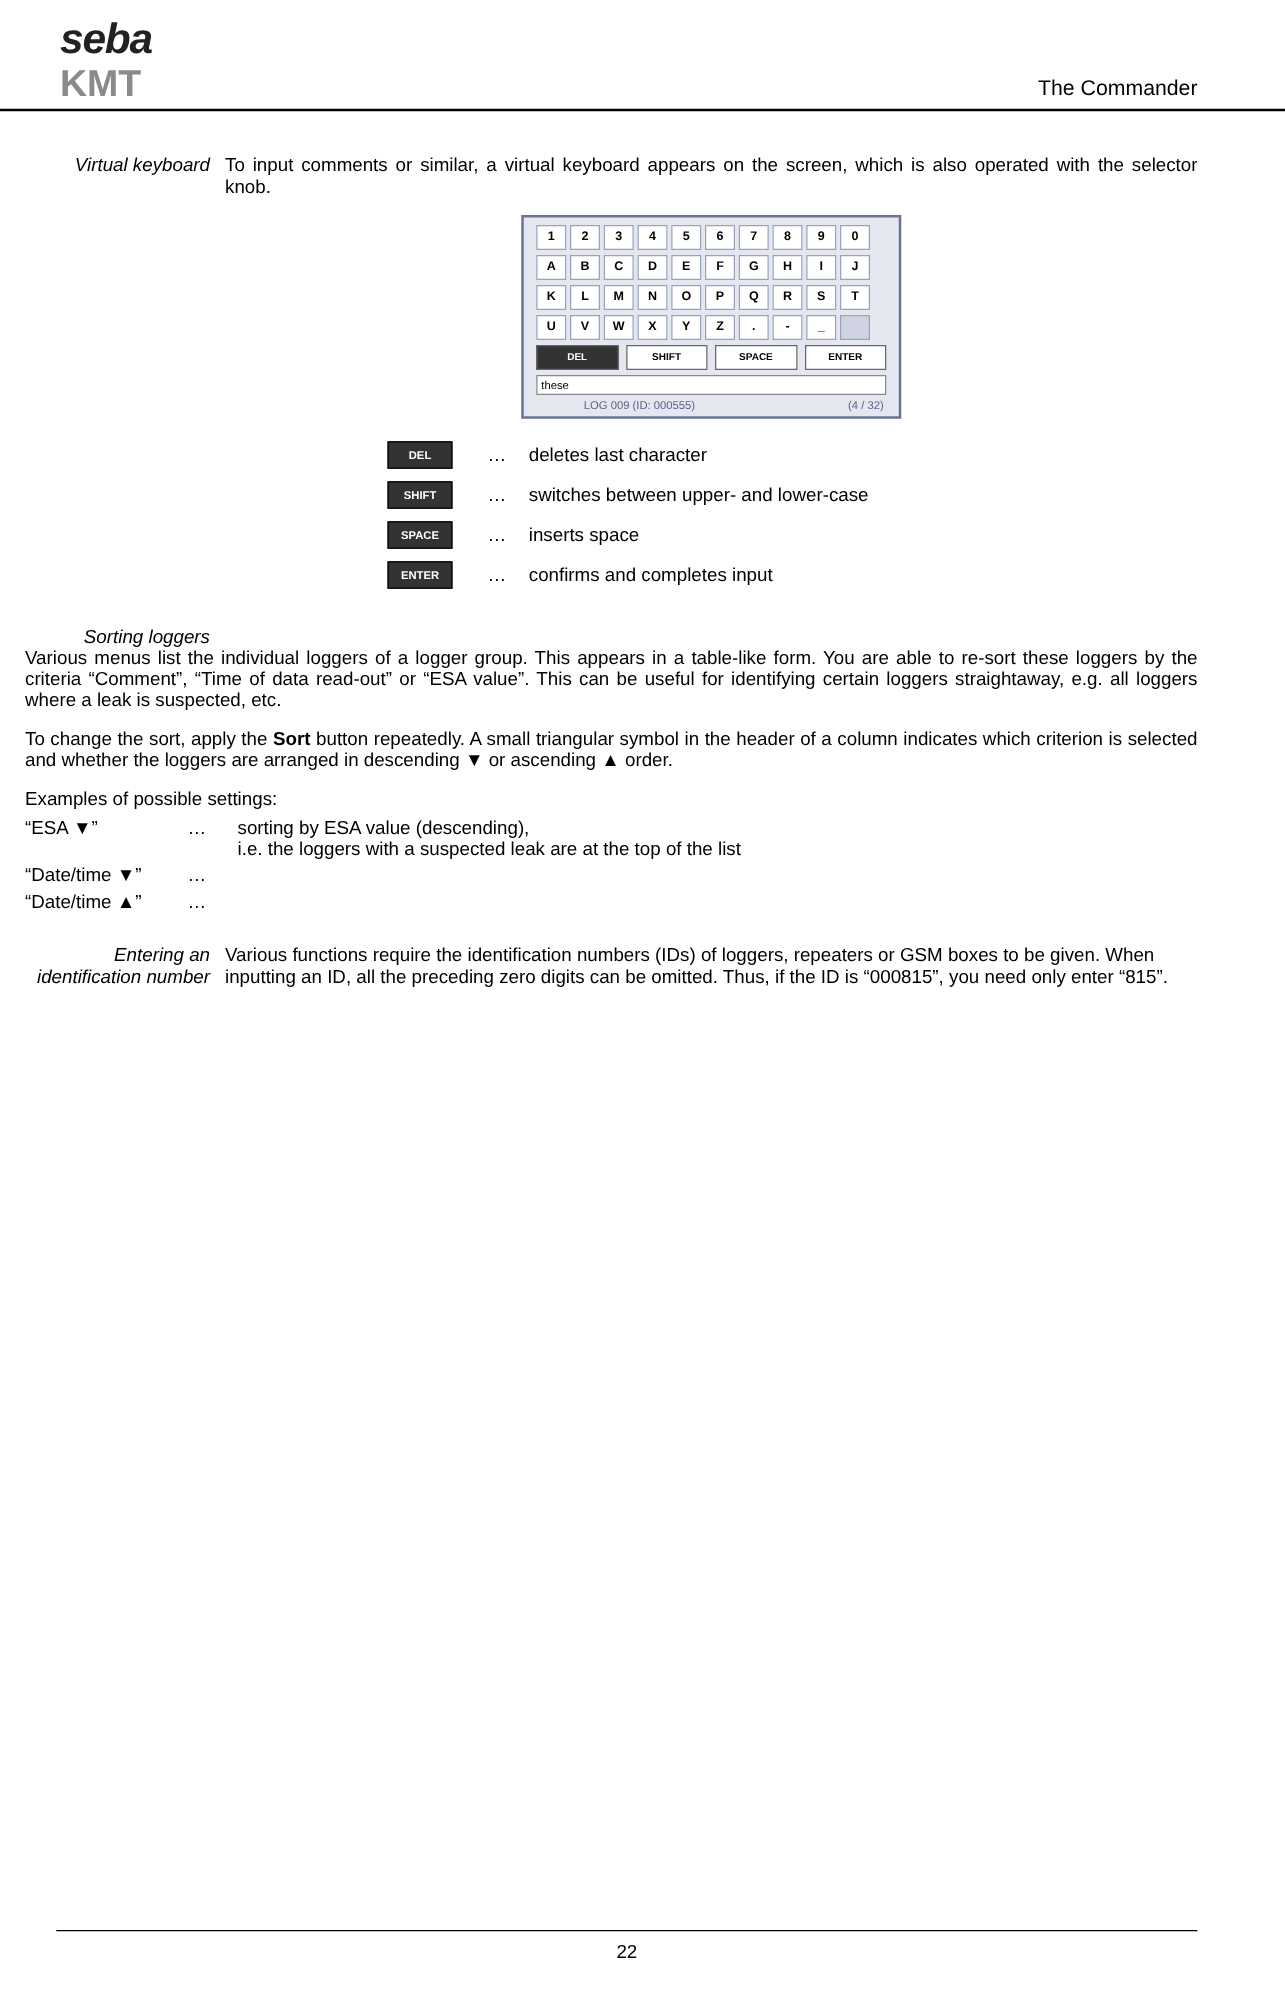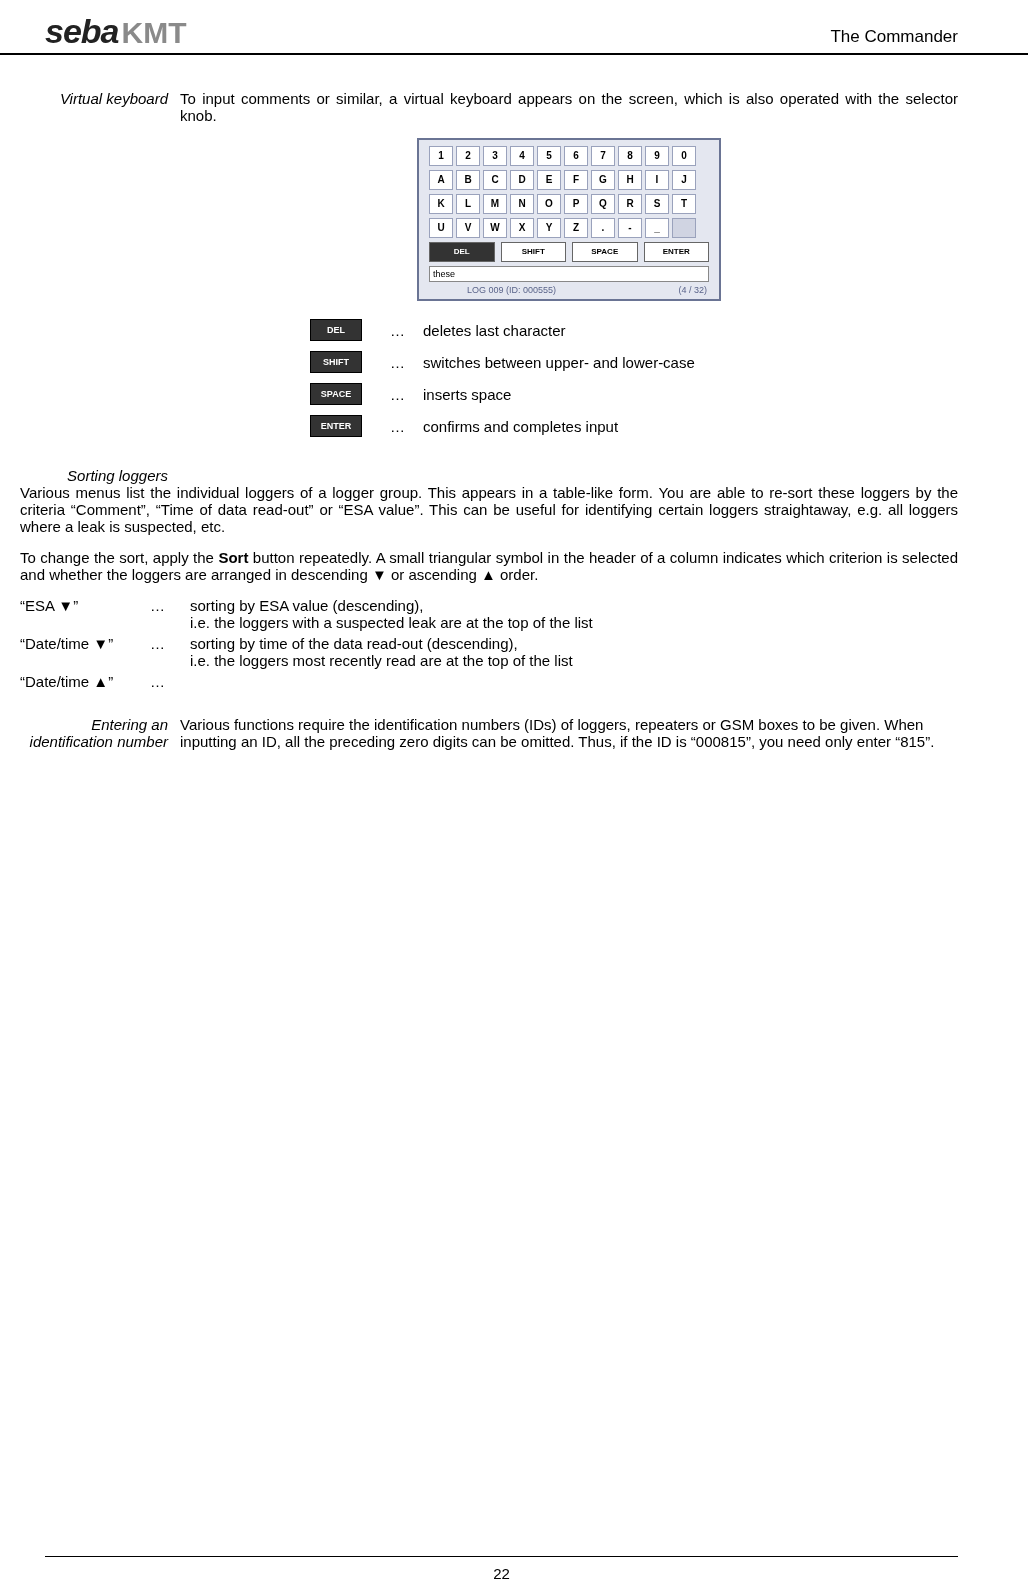--- a/index.html
+++ b/index.html
@@ -19,20 +19,21 @@
     padding: 12px 70px 2px 45px;
     border-bottom: 2px solid #000;
     margin-bottom: 35px;
   }
   .logo {
     font-weight: 900;
     font-size: 34px;
     letter-spacing: -1px;
     display: flex;
     align-items: baseline;
+    flex-direction: column;
   }
   .logo .seba { color: #222; font-family: Arial Black, Arial, sans-serif; font-style: italic;}
   .logo .kmt { color: #8a8a8a; font-family: Arial Black, Arial, sans-serif; font-size: 30px; margin-left: 3px; letter-spacing: 0;}
   .header-title { font-size: 17px; padding-bottom: 4px; }
 
   .content {
     padding: 0 70px 0 20px;
   }
 
   .row {
@@ -107,21 +108,21 @@
   .ellips { margin-right: 18px; }
 
   .sort-examples { margin-top: 6px; }
   .sort-ex-row { display: flex; margin-bottom: 4px; }
   .sort-ex-label { width: 130px; }
   .sort-ex-ell { width: 40px; }
   .sort-ex-desc { flex: 1; }
 
   .page-footer {
     position: absolute;
-    bottom: 14px;
+    bottom: 26px;
     left: 0;
     right: 0;
     border-top: 1.5px solid #000;
     text-align: center;
     padding-top: 8px;
     margin: 0 70px 0 45px;
     font-size: 15px;
   }
 </style>
 </head>
@@ -231,30 +232,30 @@
     </div>
   </div>
 
   <div class="row" style="margin-top:20px;flex-direction:column;">
     <div class="side-label">Sorting loggers</div>
     <div class="body-col">
       <p>Various menus list the individual loggers of a logger group. This appears in a table-like form. You are able to re-sort these loggers by the criteria “Comment”, “Time of data read-out” or “ESA value”. This can be useful for identifying certain loggers straightaway, e.g. all loggers where a leak is suspected, etc.</p>
       <p>
         <span>To change the sort, apply the </span><b>Sort</b><span> button repeatedly. A small triangular symbol in the header of a column indicates which criterion is selected and whether the loggers are arranged in descending ▼ or ascending ▲ order.</span>
       </p>
+      <p style="margin-bottom:4px;">Examples of possible settings:</p>
       <div class="sort-examples" id="sort-examples">
           <div class="sort-ex-row">
             <div class="sort-ex-label">“ESA ▼”</div>
             <div class="sort-ex-ell">…</div>
             <div class="sort-ex-desc">sorting by ESA value (descending),<br>i.e. the loggers with a suspected leak are at the top of the list</div>
           </div>
           <div class="sort-ex-row">
             <div class="sort-ex-label">“Date/time ▼”</div>
             <div class="sort-ex-ell">…</div>
-            <div class="sort-ex-desc">sorting by time of the data read-out (descending),<br>i.e. the loggers most recently read are at the top of the list</div>
           </div>
           <div class="sort-ex-row">
             <div class="sort-ex-label">“Date/time ▲”</div>
             <div class="sort-ex-ell">…</div>
           </div>
         </div>
     </div>
   </div>
 
   <div class="row" style="margin-top:22px;">

